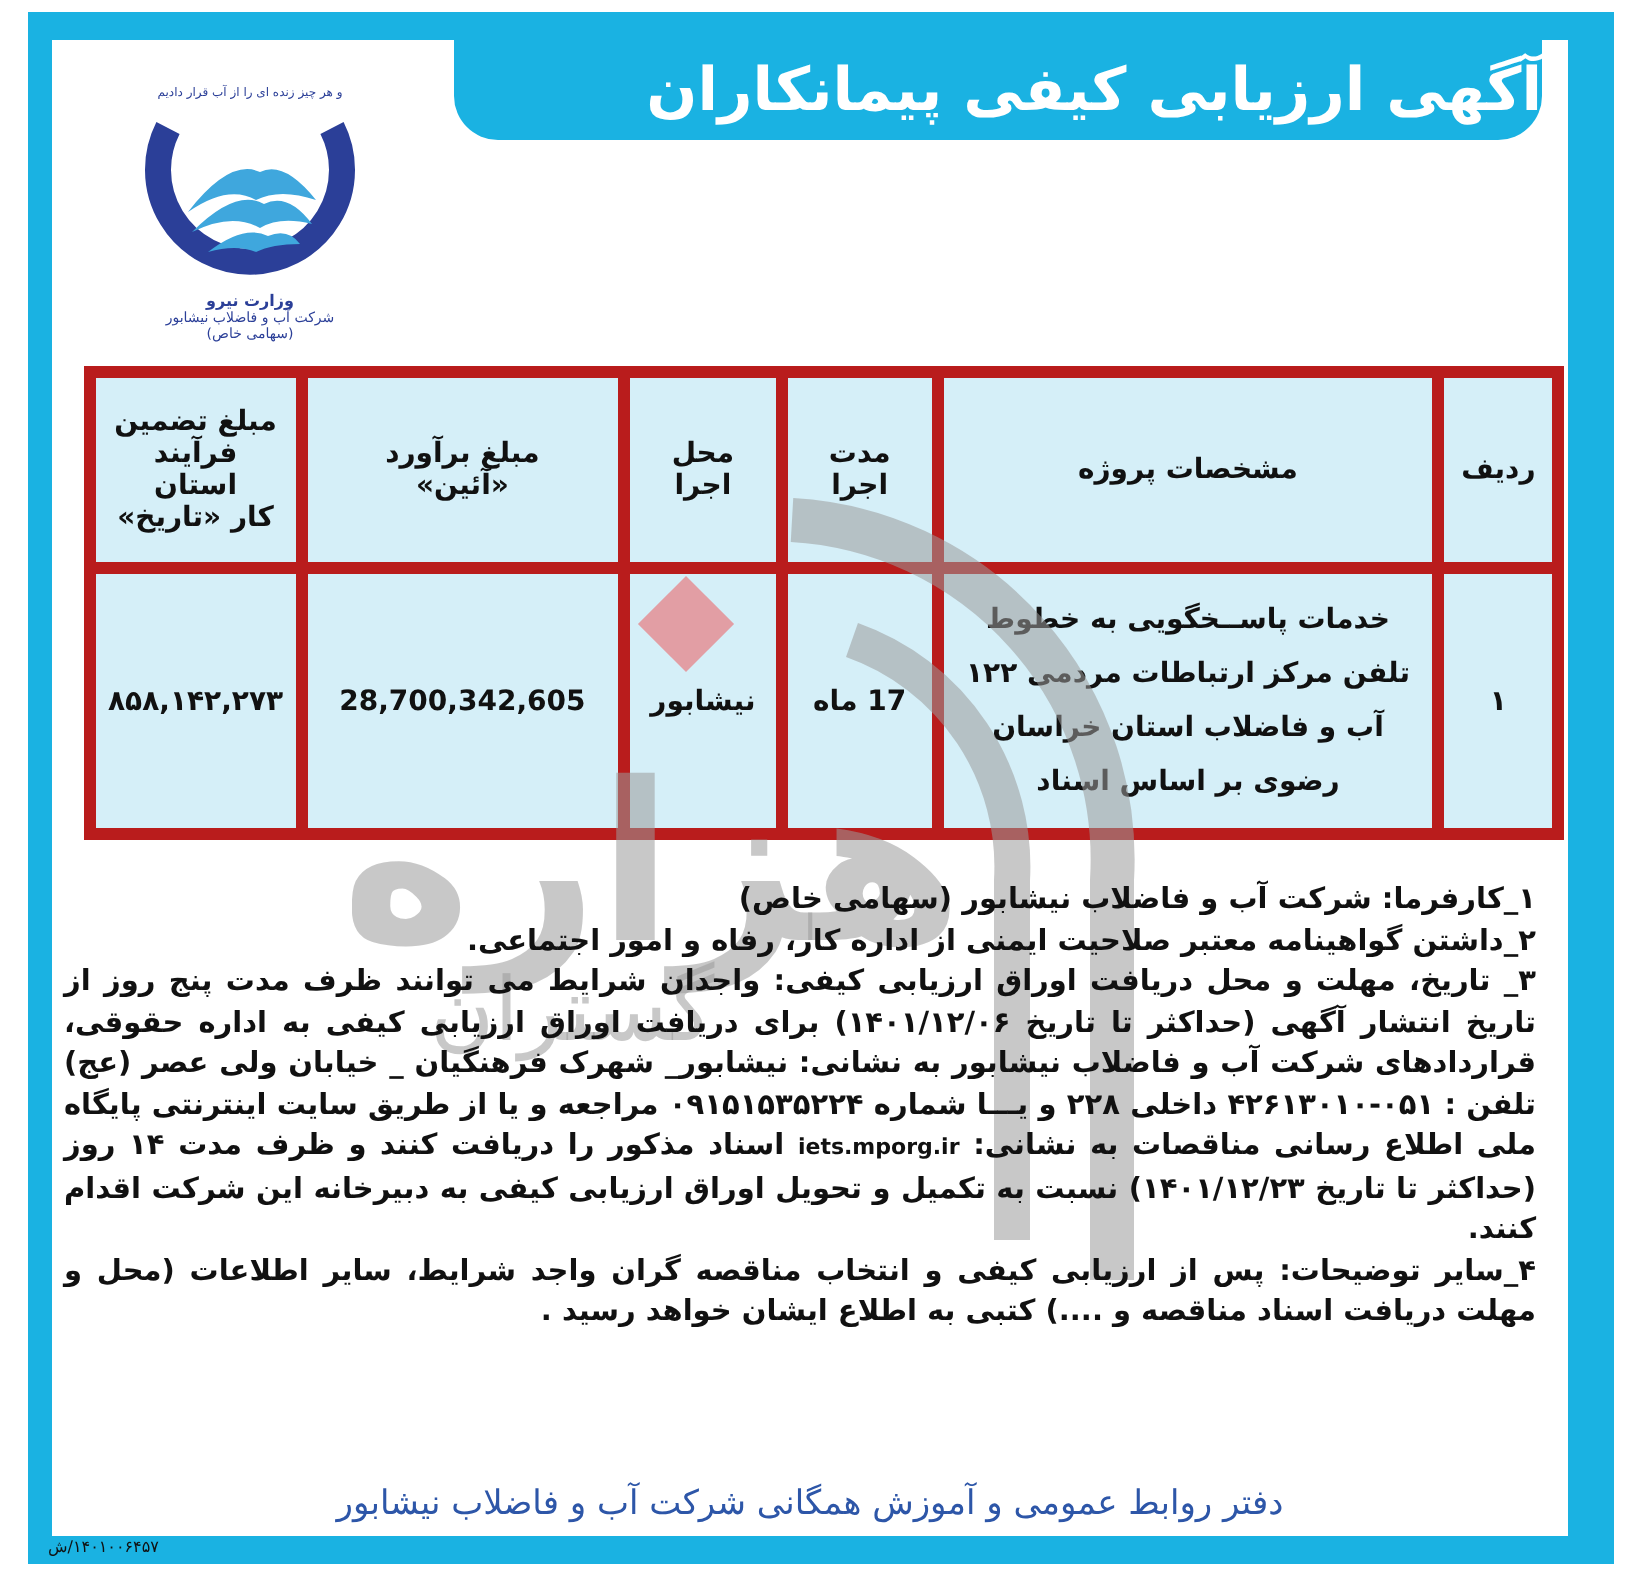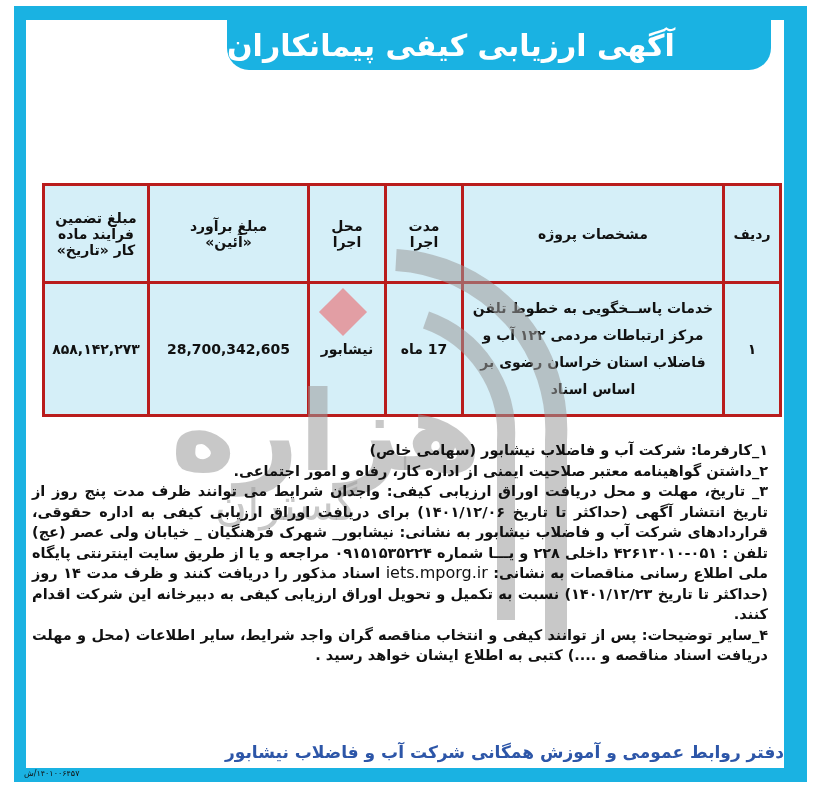--- a/index.html
+++ b/index.html
@@ -4,59 +4,71 @@
 <style>
   html, body { margin:0; padding:0; background:#ffffff; }
   body { width:821px; height:795px; position:relative; overflow:hidden;
          font-family:"DejaVu Sans", sans-serif; color:#111; }
   .frame { position:absolute; left:14px; top:6px; width:793px; height:776px;
            background:#1ab2e2; }
   .panel { position:absolute; left:12px; top:14px; width:758px; height:748px;
            background:#ffffff; overflow:hidden; }
   .banner { position:absolute; left:201px; top:0; width:544px; height:50px;
             background:#1ab2e2; border-radius:0 0 22px 22px;
-            display:flex; align-items:center; justify-content:flex-end;
+            display:flex; align-items:center; justify-content:flex-start;
             color:#ffffff; font-weight:bold; font-size:30px; direction:rtl; }
   .logo { position:absolute; left:34px; top:14px; width:130px; height:160px;
           text-align:center; }
   .logo svg { display:block; margin:0 auto; }
   .logo .l1 { font-size:8px; color:#2b3f98; font-weight:bold; margin-top:2px; direction:rtl; }
   .logo .l2 { font-size:7px; color:#2b3f98; direction:rtl; }
   .intro { position:absolute; right:16px; top:60px; width:590px; direction:rtl;
            text-align:justify; text-align-last:right; font-weight:bold; font-size:17.5px;
            line-height:27px; color:#111; }
   .watermark { position:absolute; left:150px; top:180px; width:420px; height:440px;
                pointer-events:none; }
   table.proj { position:absolute; left:16px; top:163px; width:740px; border-collapse:collapse;
                direction:rtl; background:#d5eff8; border:3px solid #2b3f7a; }
-  table.proj th, table.proj td { border:3px solid #b91c1c; text-align:center; font-weight:bold;
+  table.proj th, table.proj td { border:6px solid #b91c1c; text-align:center; font-weight:bold;
                font-size:14px; color:#111; padding:4px 6px; vertical-align:middle; }
   table.proj thead tr { height:98px; }
   table.proj tbody tr { height:133px; }
   table.proj td.desc { line-height:27px; font-size:14px; }
   .num { font-size:16px; }
   .body-text { position:absolute; right:16px; top:420px; width:736px; direction:rtl;
                font-weight:bold; font-size:14.5px; line-height:20.5px; text-align:justify;
                text-align-last:right; color:#111; }
   .body-text p { margin:0; }
-  .footer { position:absolute; left:0; right:0; top:722px; text-align:right; direction:rtl;
-            color:#2d56a8; font-weight:bold; font-size:17px; }
+  .footer { position:absolute; left:0; right:0; top:722px; text-align:center; direction:rtl;
+            color:#2d56a8; font-weight:normal; font-size:17px; }
   .code { position:absolute; left:24px; top:769px; font-size:8px; color:#111; direction:rtl; }
-  .url { font-size:16px; font-weight:normal; }
+  .url { font-size:11px; font-weight:bold; }
 </style>
 </head>
 <body>
 
 <div class="frame">
   <div class="panel">
 
     <div class="banner">
       <span>آگهی ارزیابی کیفی پیمانکاران</span>
     </div>
 
+    <div class="logo">
+      <svg width="110" height="110" viewBox="0 0 110 110">
+        <path d="M14,30 A46,46 0 1,0 96,30" fill="none" stroke="#2b3f98" stroke-width="13"></path>
+        <path d="M24,72 Q45,45 60,52 Q72,46 88,66 Q70,60 58,66 Q44,58 24,72Z" fill="#3fa7dd"></path>
+        <path d="M26,82 Q48,60 62,68 Q74,62 86,78 Q70,74 60,80 Q46,72 26,82Z" fill="#3fa7dd"></path>
+        <path d="M34,92 Q52,78 64,84 Q74,80 80,88 Q66,88 58,92 Q48,88 34,92Z" fill="#3fa7dd"></path>
+        <text x="55" y="14" font-size="6" fill="#2b3f98" text-anchor="middle">و هر چیز زنده ای را از آب قرار دادیم</text>
+      </svg>
+      <div class="l1">وزارت نیرو</div>
+      <div class="l2">شرکت آب و فاضلاب نیشابور</div>
+      <div class="l2">(سهامی خاص)</div>
+    </div>
 
 
     <table class="proj">
       <thead>
         <tr>
           <th style="width:42px">ردیف</th>
           <th style="width:246px">مشخصات پروژه</th>
           <th style="width:62px">
             <div>مدت</div>
             <div>اجرا</div>
@@ -64,21 +76,21 @@
           <th style="width:62px">
             <div>محل</div>
             <div>اجرا</div>
           </th>
           <th style="width:145px">
             <div>مبلغ برآورد</div>
             <div>«آئین»</div>
           </th>
           <th>
             <div>مبلغ تضمین</div>
-            <div>فرآیند ماده</div>
+            <div>فرآیند استان</div>
             <div>کار «تاریخ»</div>
           </th>
         </tr>
       </thead>
       <tbody>
         <tr>
           <td class="num">۱</td>
           <td class="desc">خدمات پاســخگویی به خطوط تلفن مرکز ارتباطات مردمی ۱۲۲ آب و فاضلاب استان خراسان رضوی بر اساس اسناد</td>
           <td>17 ماه</td>
           <td>نیشابور</td>
@@ -93,20 +105,20 @@
       <path d="M250,120 A120,120 0 0,1 330,240 L330,420" fill="none" stroke="#9a9a9a" stroke-opacity="0.55" stroke-width="18"></path>
       <rect x="150" y="95" width="34" height="34" transform="rotate(45 167 112)" fill="#e58a8f" fill-opacity="0.8"></rect>
       <text x="150" y="270" font-size="110" fill="#9a9a9a" fill-opacity="0.55" font-weight="bold" text-anchor="middle" direction="rtl">هزاره</text>
       <text x="110" y="320" font-size="44" fill="#9a9a9a" fill-opacity="0.55" text-anchor="middle" direction="rtl">گستران</text>
     </svg>
 
     <div class="body-text">
       <p>۱_کارفرما: شرکت آب و فاضلاب نیشابور (سهامی خاص)</p>
       <p>۲_داشتن گواهینامه معتبر صلاحیت ایمنی از اداره کار، رفاه و امور اجتماعی.</p>
       <p><span>۳_ تاریخ، مهلت و محل دریافت اوراق ارزیابی کیفی: واجدان شرایط می توانند ظرف مدت پنج روز از تاریخ انتشار آگهی (حداکثر تا تاریخ ۱۴۰۱/۱۲/۰۶) برای دریافت اوراق ارزیابی کیفی به اداره حقوقی، قراردادهای شرکت آب و فاضلاب نیشابور به نشانی: نیشابور_ شهرک فرهنگیان _ خیابان ولی عصر (عج) تلفن : ۰۵۱-۴۲۶۱۳۰۱۰ داخلی ۲۲۸ و یـــا شماره ۰۹۱۵۱۵۳۵۲۲۴ مراجعه و یا از طریق سایت اینترنتی پایگاه ملی اطلاع رسانی مناقصات به نشانی:</span> <span class="url">iets.mporg.ir</span><span> اسناد مذکور را دریافت کنند و ظرف مدت ۱۴ روز (حداکثر تا تاریخ ۱۴۰۱/۱۲/۲۳) نسبت به تکمیل و تحویل اوراق ارزیابی کیفی به دبیرخانه این شرکت اقدام کنند.</span></p>
-      <p>۴_سایر توضیحات: پس از توانند کیفی و انتخاب مناقصه گران واجد شرایط، سایر اطلاعات (محل و مهلت دریافت اسناد مناقصه و ....) کتبی به اطلاع ایشان خواهد رسید .</p>
+      <p>۴_سایر توضیحات: پس از ارزیابی کیفی و انتخاب مناقصه گران واجد شرایط، سایر اطلاعات (محل و مهلت دریافت اسناد مناقصه و ....) کتبی به اطلاع ایشان خواهد رسید .</p>
     </div>
 
     <div class="footer">دفتر روابط عمومی و آموزش همگانی شرکت آب و فاضلاب نیشابور</div>
   </div>
 </div>
 
 <div class="code">۱۴۰۱۰۰۶۴۵۷/ش</div>
 
 </body></html>

